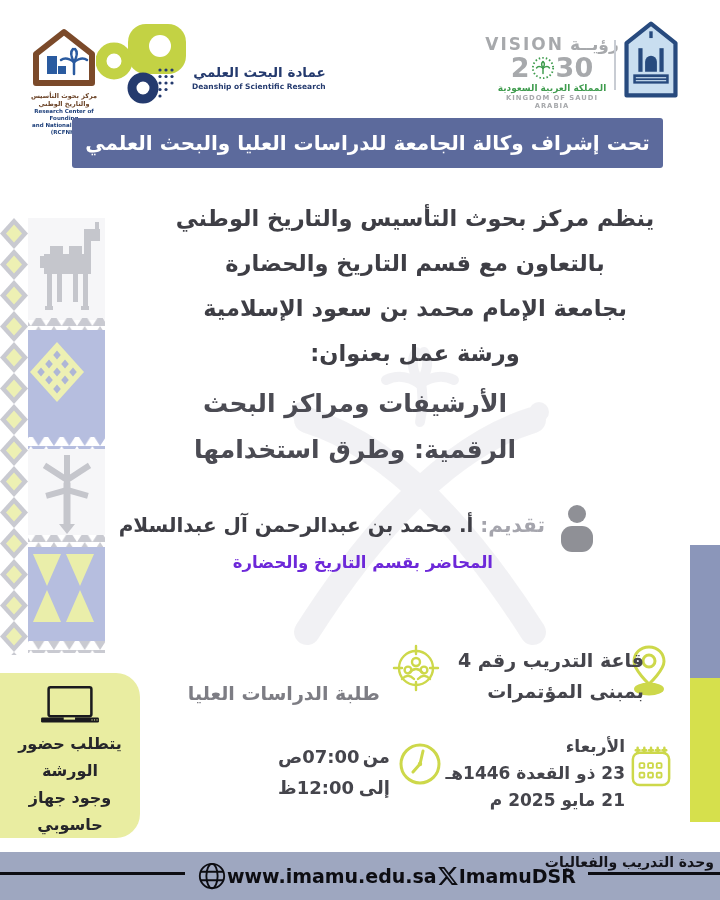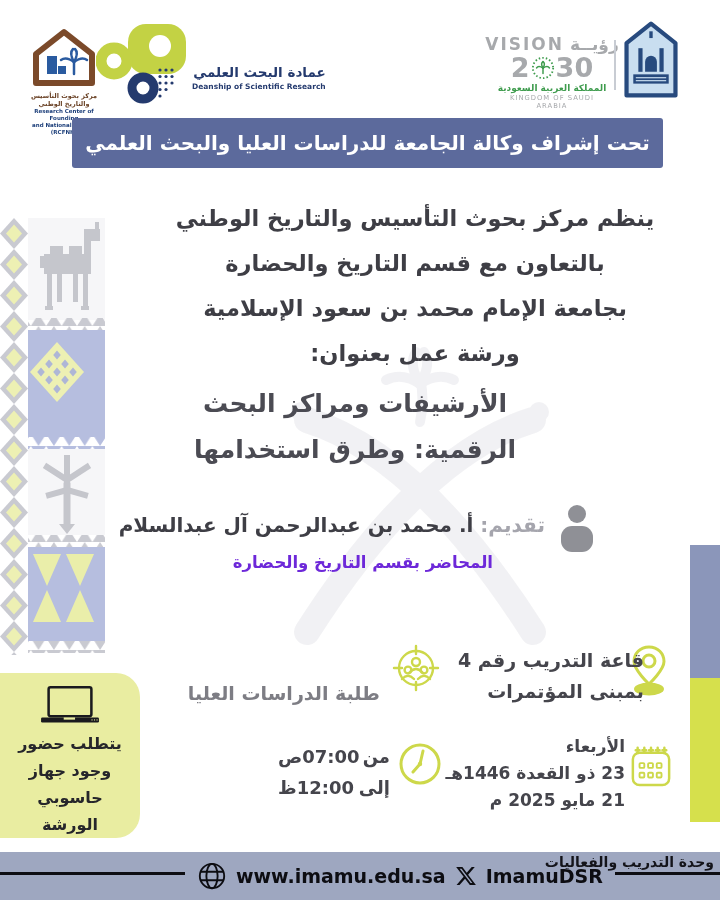--- a/index.html
+++ b/index.html
@@ -14,21 +14,21 @@
   .logo-rcfnh .en{font-size:5.5px;font-weight:bold;color:#1d3f7a;line-height:1.25;}
   .logo-dsr{left:96px;top:24px;display:flex;align-items:flex-start;}
   .logo-dsr .txt{margin-left:4px;margin-top:40px;color:#243a6e;}
   .logo-dsr .ar{font-size:13.5px;font-weight:bold;white-space:nowrap;}
   .logo-dsr .en{font-size:7.5px;font-weight:bold;margin-top:2px;white-space:nowrap;}
   .logo-vision{left:494px;top:34px;width:116px;text-align:center;color:#a7a9ac;}
   .v-row1{display:flex;justify-content:center;align-items:center;gap:6px;font-size:17px;font-weight:bold;}
   .v-row1 .en{letter-spacing:2px;}
   .v-row2{display:flex;justify-content:center;align-items:center;gap:1px;font-size:27px;font-weight:bold;line-height:26px;margin-top:1px;}
   .v-row3{color:#3f9c4e;font-size:9px;font-weight:bold;margin-top:2px;}
-  .v-row4{font-size:6.8px;font-weight:normal;letter-spacing:1px;margin-top:1px;}
+  .v-row4{font-size:6.8px;font-weight:bold;letter-spacing:1px;margin-top:1px;}
   .logo-divider{left:614px;top:40px;width:2px;height:50px;background:#c8ccd3;}
   .logo-imamu{left:624px;top:21px;}
 
   
   .banner{left:72px;top:118px;width:591px;height:50px;background:#5c6a9c;border-radius:3px;
           display:flex;align-items:center;justify-content:center;}
   .banner span{color:#fff;font-size:20px;font-weight:bold;white-space:nowrap;}
 
   
   .intro{left:110px;top:196px;width:610px;text-align:center;direction:rtl;
@@ -63,21 +63,21 @@
            display:flex;flex-direction:column;align-items:center;padding-top:13px;}
   .req-text{margin-top:5px;text-align:center;direction:rtl;font-size:16px;font-weight:800;color:#26262b;line-height:27px;}
 
   
   .bar-blue{left:690px;top:545px;width:30px;height:133px;background:#8b96ba;}
   .bar-yellow{left:690px;top:678px;width:30px;height:144px;background:#d6e04c;}
 
   
   .footer{left:0;top:852px;width:720px;height:48px;background:#9ea7c0;}
   .f-rule{position:absolute;left:0;right:0;top:20px;height:3px;background:#0d0d12;}
-  .f-center{position:absolute;left:185px;top:0;height:48px;display:flex;align-items:center;gap:9px;
+  .f-center{position:absolute;left:185px;top:0;height:48px;display:flex;align-items:center;gap:0;
             background:#9ea7c0;padding:0 12px;direction:ltr;z-index:2;}
   .f-center .url,.f-center .handle{font-size:19px;font-weight:bold;color:#0d0d12;white-space:nowrap;}
   .f-unit{position:absolute;right:6px;top:1px;direction:rtl;font-size:14px;font-weight:bold;color:#14141a;line-height:18px;z-index:2;white-space:nowrap;}
 </style>
 </head>
 <body>
 
 <div class="poster">
 
   <div class="abs logo-rcfnh">
@@ -360,22 +360,22 @@
     <svg width="96" height="62" viewBox="0 0 96 62">
       <rect x="14" y="2" width="68" height="46" rx="3" fill="none" stroke="#1a1a1e" stroke-width="4"></rect>
       <rect x="2" y="50" width="92" height="8" rx="2" fill="#1a1a1e"></rect>
       <rect x="38" y="50" width="18" height="3.5" fill="#e9eda1"></rect>
       <circle cx="83" cy="54" r="1" fill="#e9eda1"></circle>
       <circle cx="87" cy="54" r="1" fill="#e9eda1"></circle>
       <circle cx="91" cy="54" r="1" fill="#e9eda1"></circle>
     </svg>
     <div class="req-text">
       <div>يتطلب حضور</div>
+      <div>الورشة</div>
       <div>وجود جهاز حاسوبي</div>
-      <div>الورشة</div>
     </div>
   </div>
 
   <div class="abs bar-blue"></div>
   <div class="abs bar-yellow"></div>
 
   <div class="abs footer">
     <div class="f-rule"></div>
     <div class="f-center">
       <svg width="30" height="30" viewBox="0 0 32 32">

